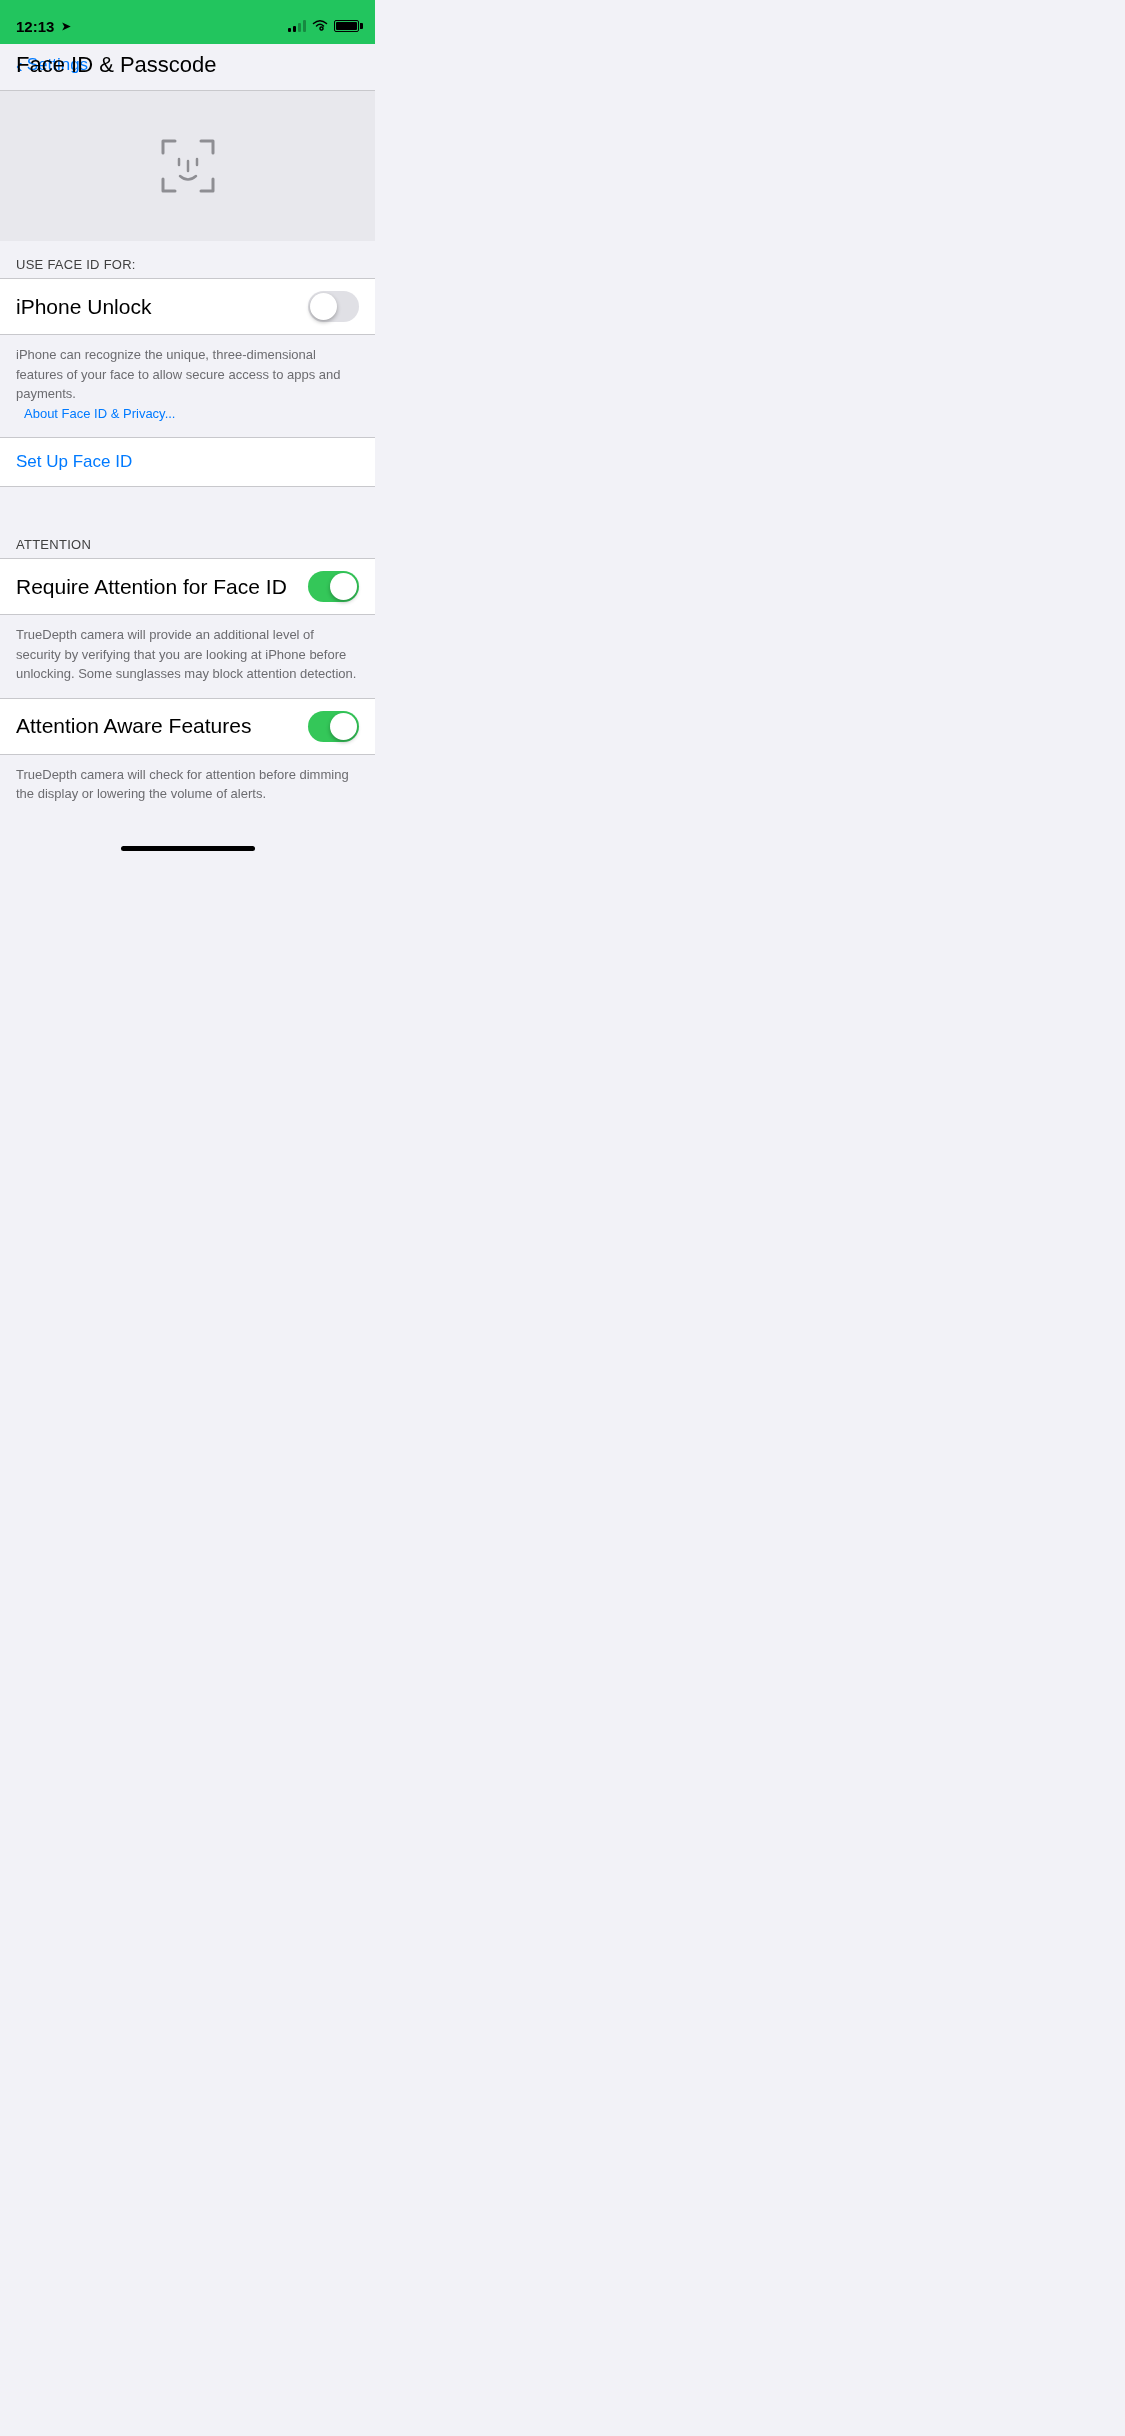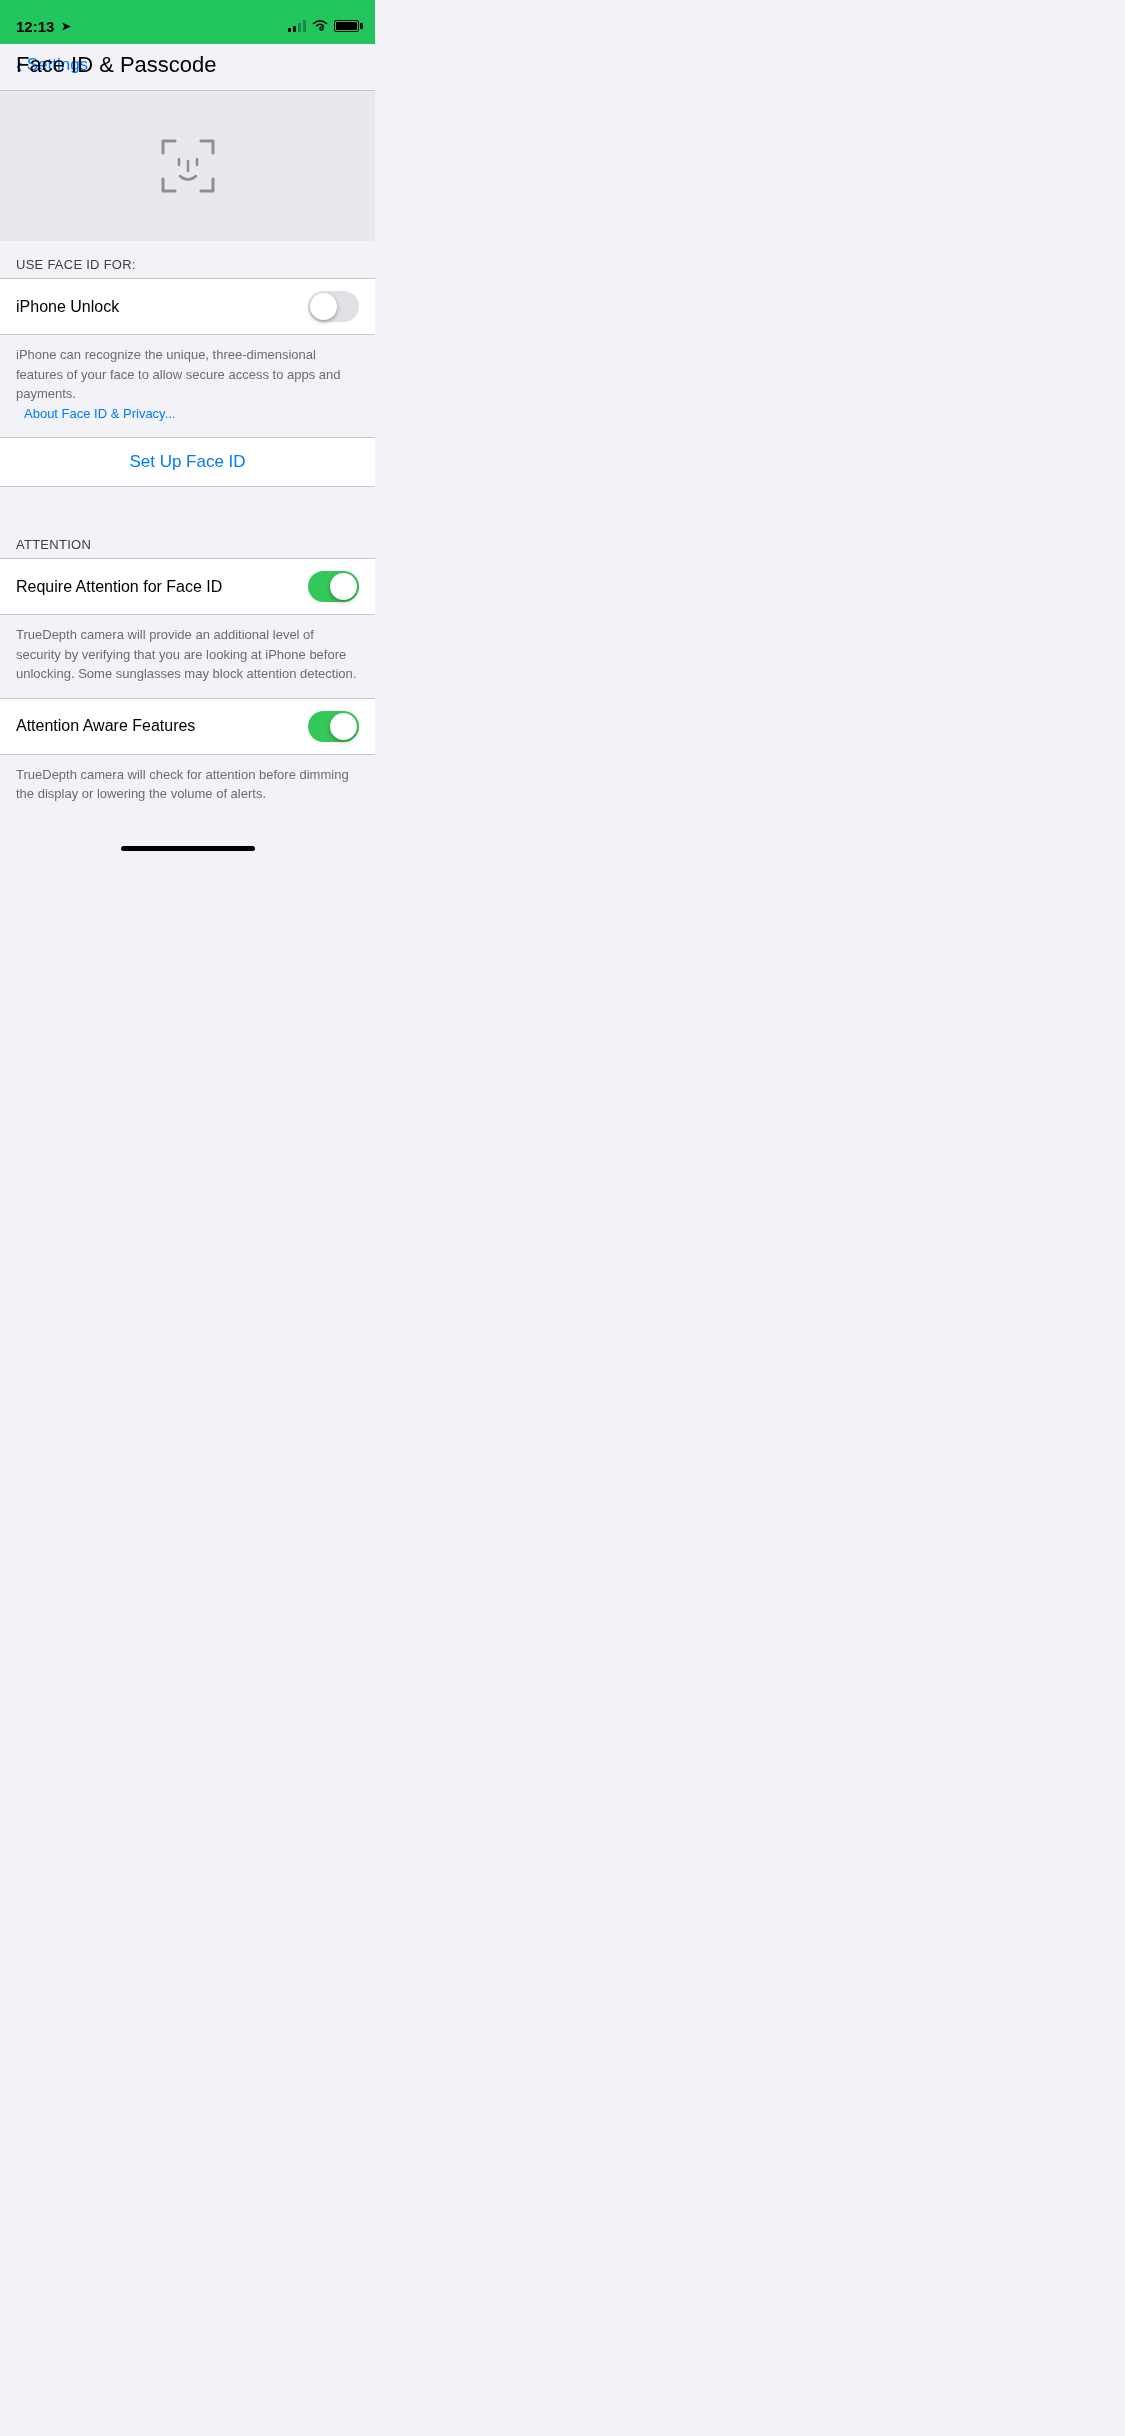--- a/index.html
+++ b/index.html
@@ -145,21 +145,21 @@
       justify-content: space-between;
       padding: 12px 16px;
       border-bottom: 0.5px solid #e0e0e5;
       background: #fff;
       min-height: 44px;
     }
     .list-item:last-child {
       border-bottom: none;
     }
     .list-item-label {
-      font-size: 16px;
+      font-size: 21px;
       color: #000;
     }
 
     
     .toggle {
       width: 51px;
       height: 31px;
       border-radius: 15.5px;
       background: #e0e0e5;
       position: relative;
@@ -198,21 +198,20 @@
       margin-left: 8px;
     }
 
     
     .setup-face-id-row {
       background: #fff;
       border-top: 0.5px solid #c8c8cc;
       border-bottom: 0.5px solid #c8c8cc;
       padding: 14px 16px;
       cursor: pointer;
-      text-align: center;
     }
     .setup-face-id-label {
       font-size: 17px;
       color: #007aff;
     }
 
     
     .section-gap {
       height: 34px;
       background: #f2f2f7;

